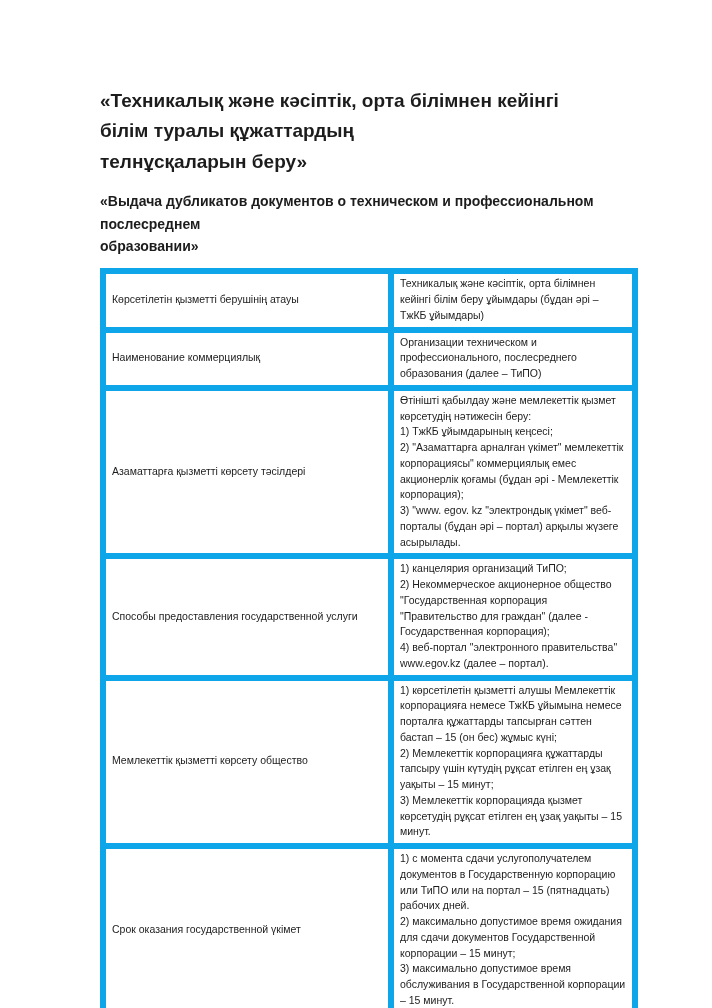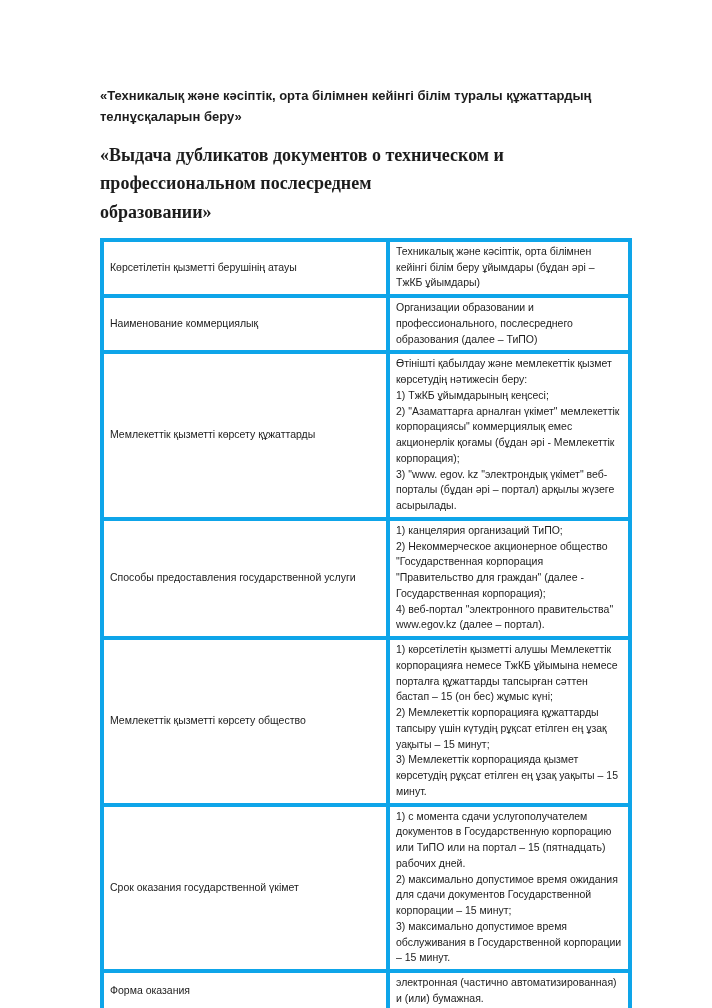--- a/index.html
+++ b/index.html
@@ -14,45 +14,44 @@
     color: #1c1c1c;
     overflow: hidden;
   }
   .page {
     box-sizing: border-box;
     width: 712px;
     height: 1008px;
     padding: 86px 90px 40px 100px;
   }
   .doc-title {
-    font-size: 13px;
+    font-size: 19px;
     font-weight: bold;
     line-height: 1.6;
     white-space: pre-line;
     margin: 0 0 13px 0;
     width: 505px;
   }
   .doc-subtitle {
-    font-size: 18px;
+    font-size: 14px;
     font-weight: bold;
     line-height: 1.6;
     white-space: pre-line;
     margin: 0 0 11px 0;
     width: 505px;
-    font-family: Liberation Serif, serif;
   }
   table.service-table {
     border-collapse: collapse;
     table-layout: fixed;
     width: 522px;
     font-size: 10.5px;
     line-height: 1.5;
   }
   table.service-table td {
-    border: 4px solid #0ea5e9;
+    border: 6px solid #0ea5e9;
     vertical-align: middle;
     padding: 2px 5px 3px 6px;
     word-wrap: break-word;
   }
   td.label-cell {
     width: 271px;
     margin-left: 36px;
   }
   td.value-cell {
     width: 227px;
@@ -71,24 +70,24 @@
 образовании»</p>
 
   <table class="service-table">
     <tbody>
       <tr>
         <td class="label-cell">Көрсетілетін қызметті берушінің атауы</td>
         <td class="value-cell">Техникалық және кәсіптік, орта білімнен кейінгі білім беру ұйымдары (бұдан әрі – ТжКБ ұйымдары)</td>
       </tr>
       <tr>
         <td class="label-cell">Наименование коммерциялық</td>
-        <td class="value-cell">Организации образовании и профессионального, послесреднего образования (далее – ТиПО)</td>
+        <td class="value-cell">Организации техническом и профессионального, послесреднего образования (далее – ТиПО)</td>
       </tr>
       <tr>
-        <td class="label-cell">Мемлекеттік қызметті көрсету құжаттарды</td>
+        <td class="label-cell">Азаматтарға қызметті көрсету тәсілдері</td>
         <td class="value-cell">Өтінішті қабылдау және мемлекеттік қызмет көрсетудің нәтижесін беру:
 1) ТжКБ ұйымдарының кеңсесі;
 2) "Азаматтарға арналған үкімет" мемлекеттік корпорациясы" коммерциялық емес акционерлік қоғамы (бұдан әрі - Мемлекеттік корпорация);
 3) "www. egov. kz "электрондық үкімет" веб-порталы (бұдан әрі – портал) арқылы жүзеге асырылады.</td>
       </tr>
       <tr>
         <td class="label-cell">Способы предоставления государственной услуги</td>
         <td class="value-cell">1) канцелярия организаций ТиПО;
 2) Некоммерческое акционерное общество "Государственная корпорация "Правительство для граждан" (далее - Государственная корпорация);
 4) веб-портал "электронного правительства" www.egov.kz (далее – портал).</td>

